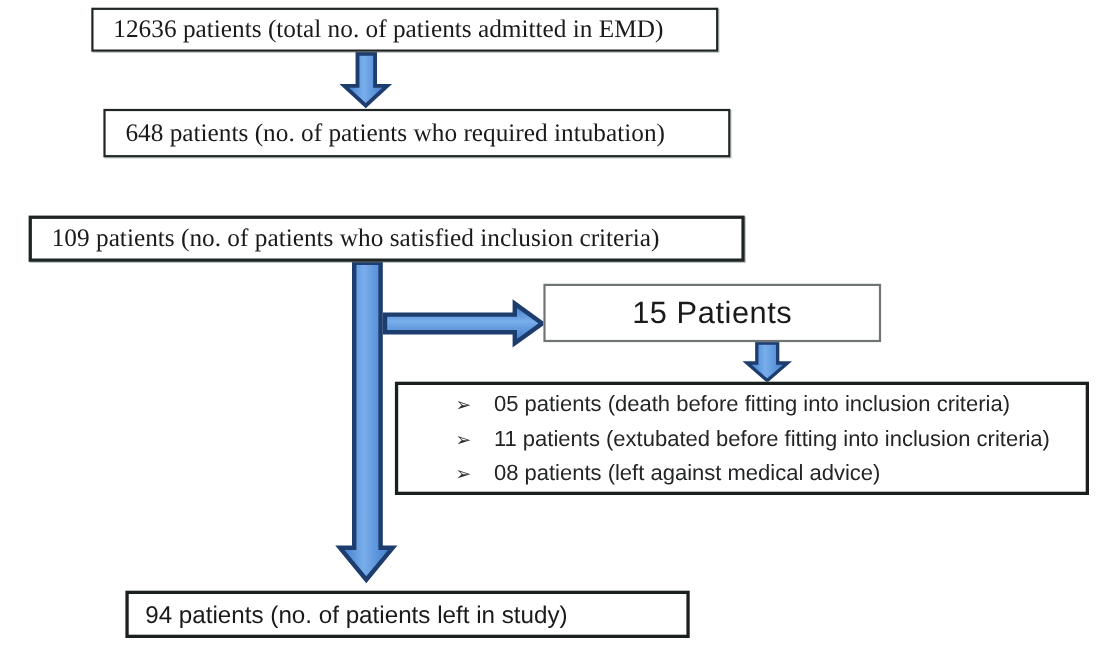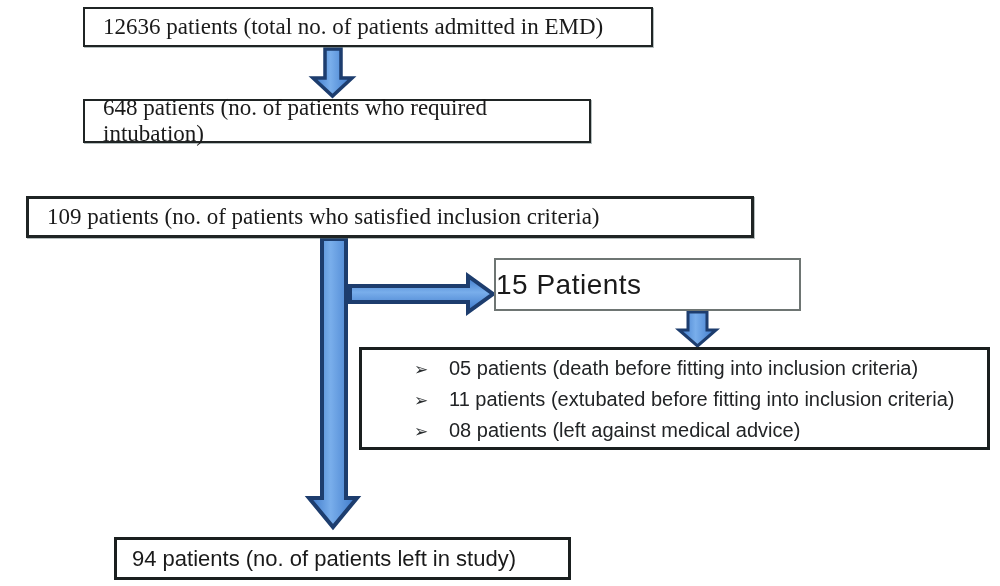--- a/index.html
+++ b/index.html
@@ -28,26 +28,26 @@
   }
   .serifbox {
     border: 2px solid #1f2424;
     box-shadow: 1px 1px 0 rgba(90,110,110,0.45);
     font-family: "Liberation Serif", serif;
     font-size: 23px;
     padding-left: 18px;
     margin-left: 18px;
   }
   .box-admitted  { left: 65px;  top: 7px;   width: 570px; height: 40px; }
-  .box-intubated { left: 65px;  top: 99px;  width: 508px; height: 44px; }
-  .box-inclusion { left: 8px;   top: 196px; width: 728px; height: 42px; border-width: 3px; align-items: center; }
+  .box-intubated { left: 76px;  top: 99px;  width: 570px; height: 44px; }
+  .box-inclusion { left: 8px;   top: 196px; width: 651px; height: 42px; border-width: 3px; align-items: center; }
   .box-excluded {
     left: 494px; top: 258px; width: 307px; height: 53px;
     border: 2px solid #6e7573;
-    justify-content: flex-start;
+    justify-content: center;
     font-size: 28px;
     letter-spacing: 0.5px;
   }
   .box-detour {
     left: 359px; top: 347px; width: 631px; height: 103px;
     border: 3px solid #1a1f1f;
     display: block;
     padding-top: 7px;
   }
   .detour-row {
@@ -59,21 +59,21 @@
     color: #222426;
   }
   .bullet {
     width: 22px;
     margin-right: 13px;
     font-size: 17px;
     color: #2a2e30;
     flex: 0 0 auto;
   }
   .box-final {
-    left: 114px; top: 537px; width: 457px; height: 43px;
+    left: 114px; top: 537px; width: 513px; height: 43px;
     border: 3px solid #1a1f1f;
     font-size: 22px;
     padding-left: 15px;
   }
 </style>
 </head>
 <body>
 
 <div id="stage">
 

